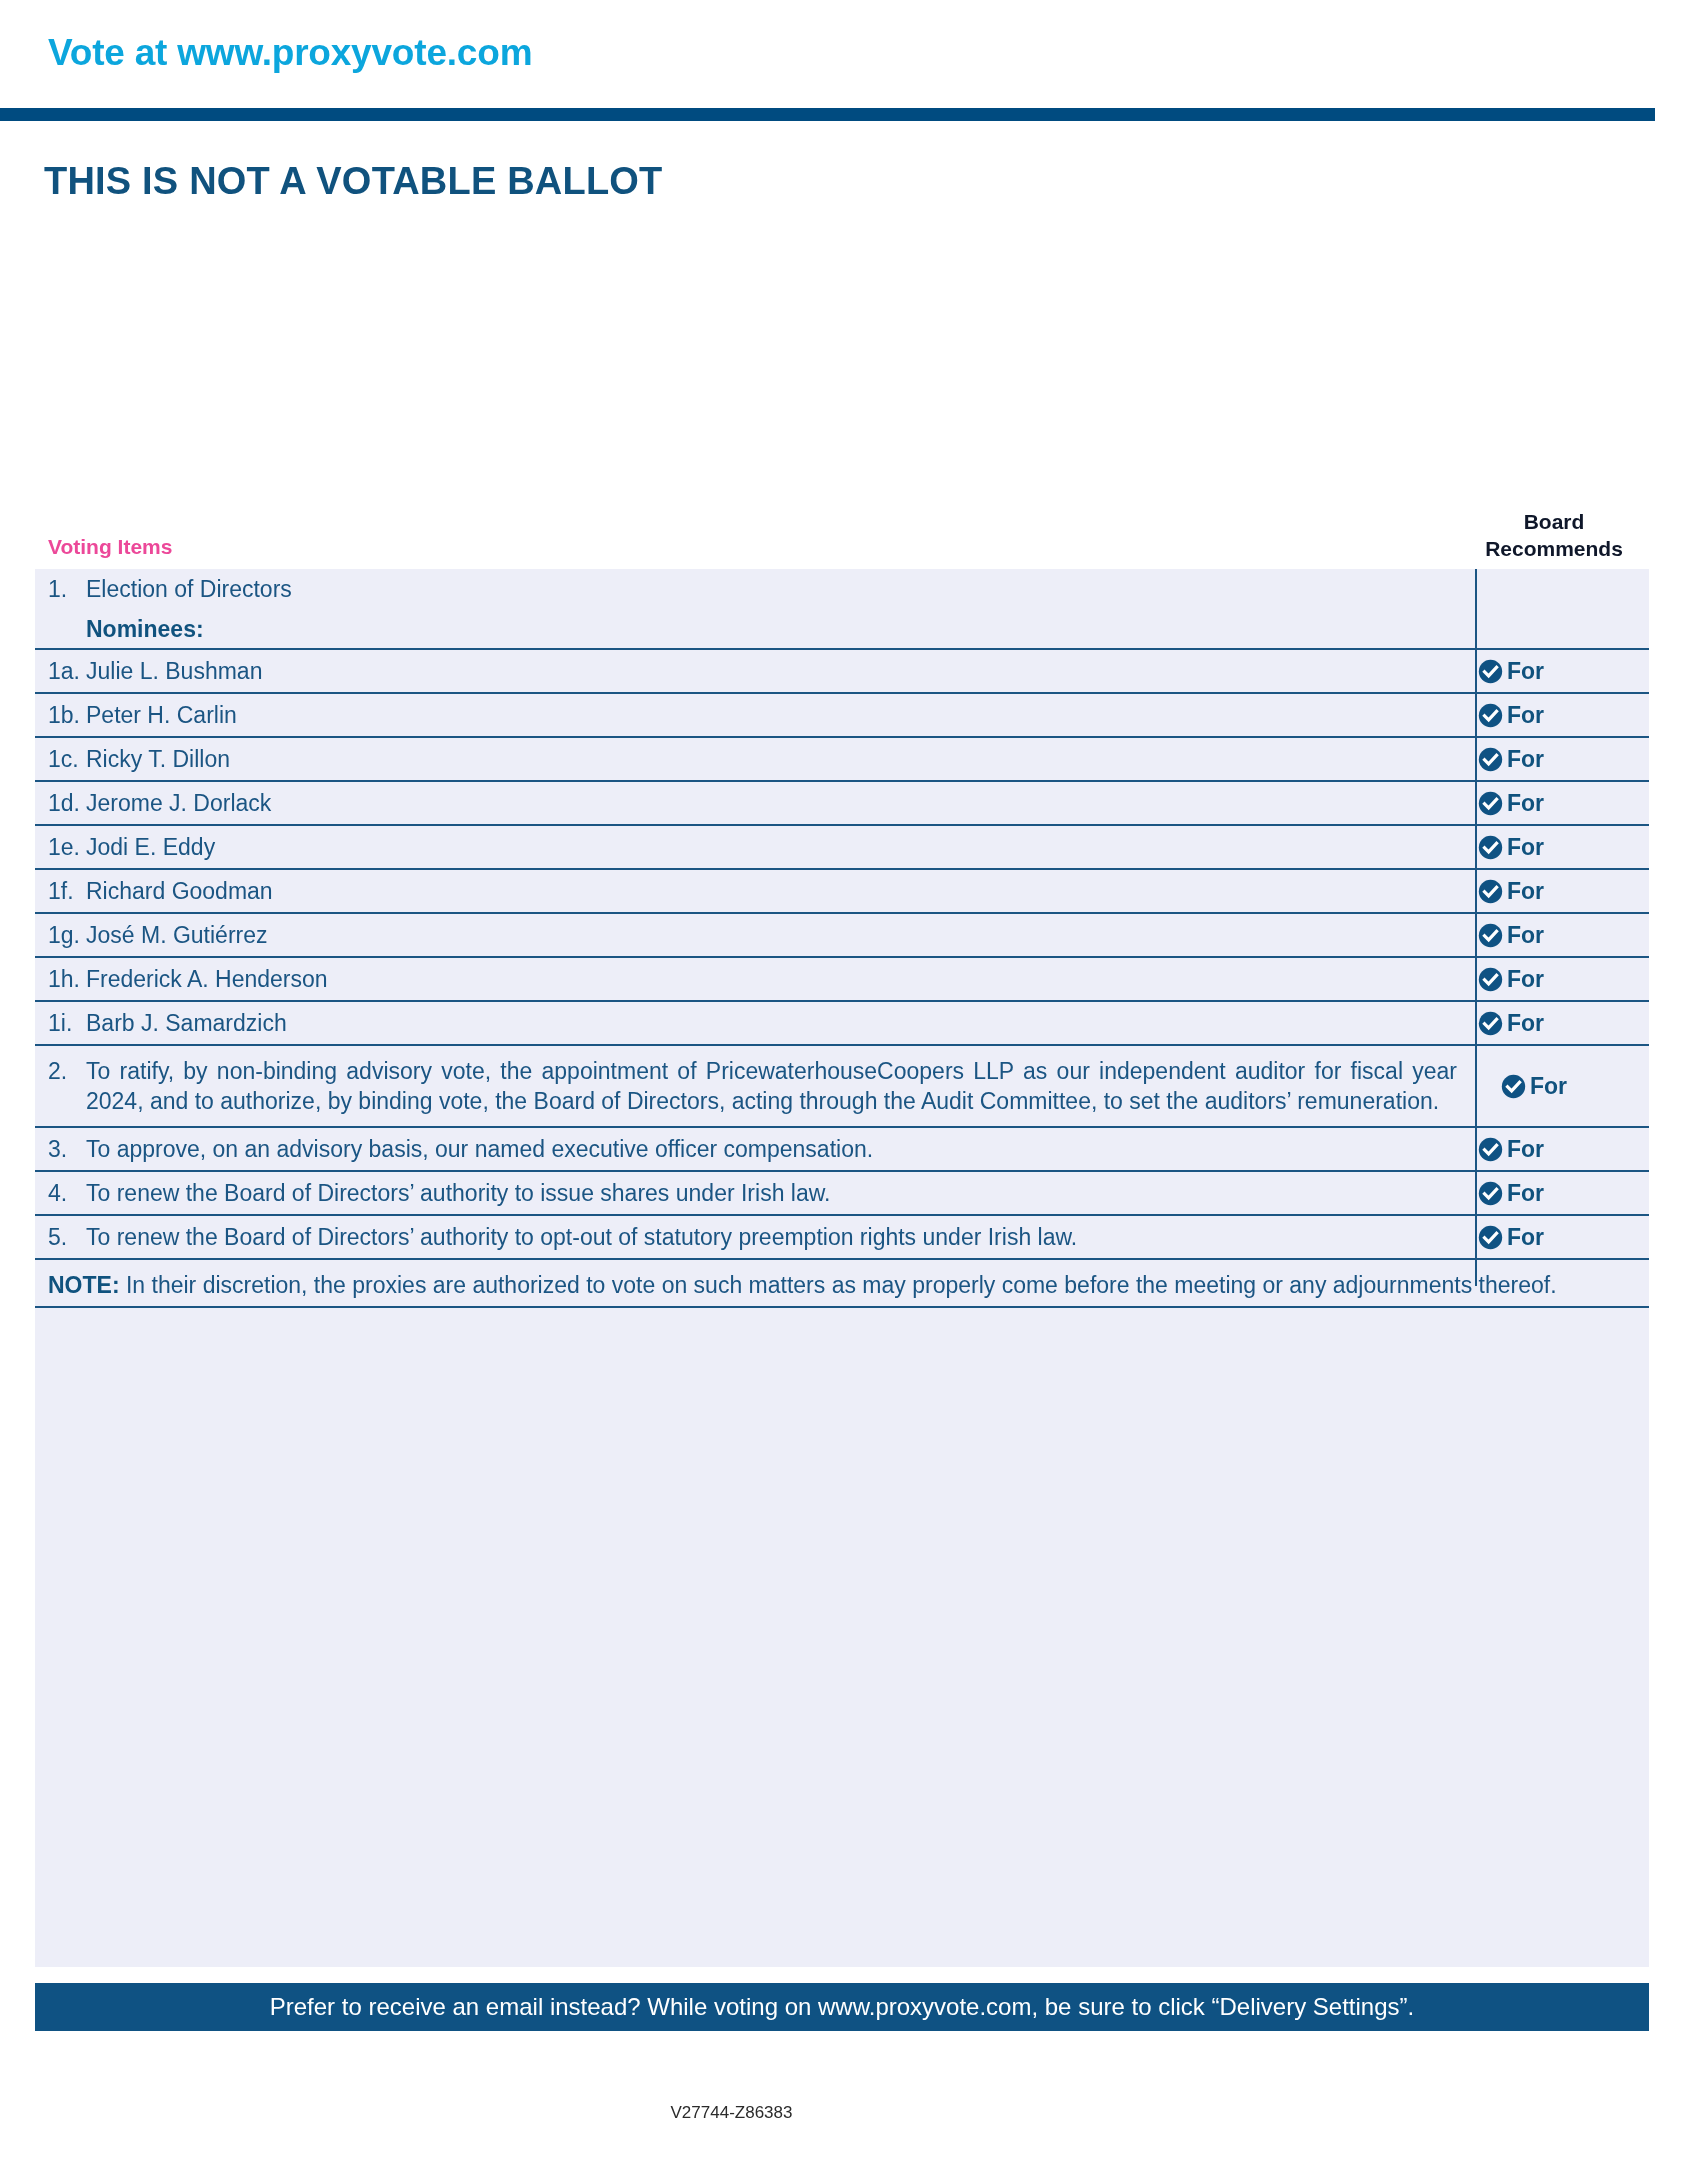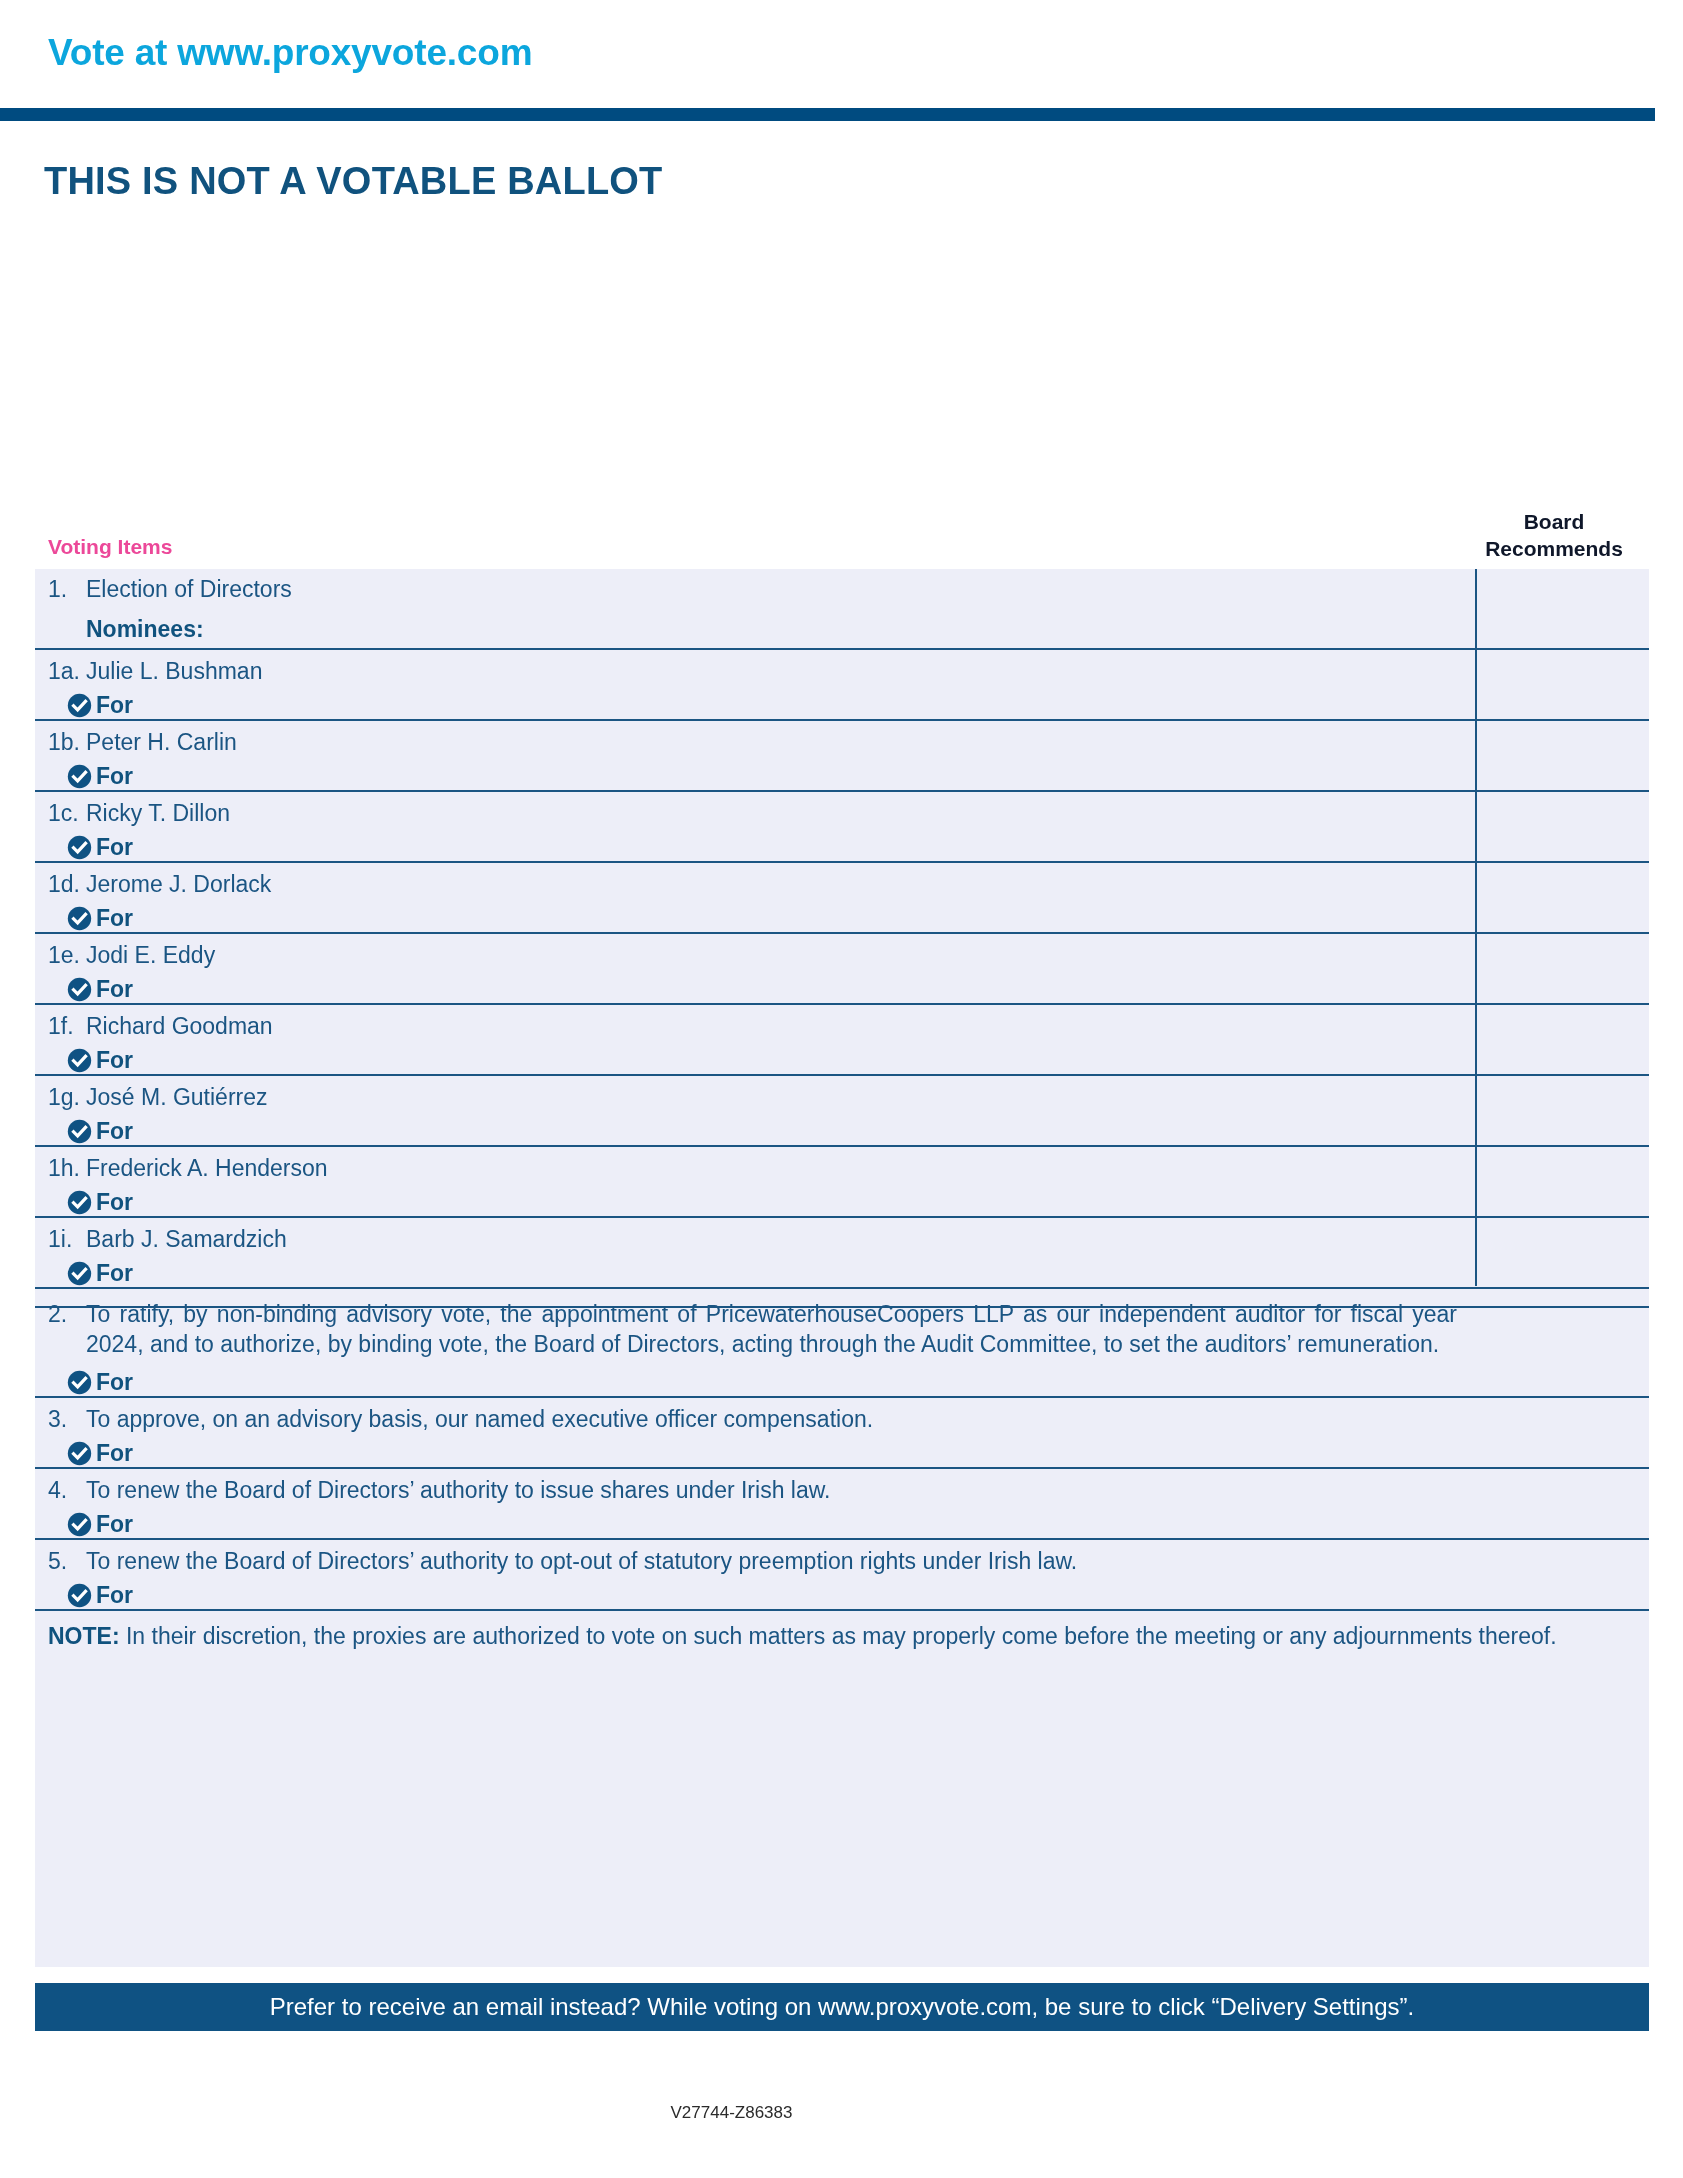--- a/index.html
+++ b/index.html
@@ -104,21 +104,20 @@
   }
 
   .row {
     position: relative;
     display: flex;
     align-items: stretch;
     box-sizing: border-box;
   }
   .row + .row {
     border-top: 2px solid #1B5583;
-    flex-direction: column;
   }
   .cell-text {
     box-sizing: border-box;
     width: 1440px;
     padding: 6px 0 6px 0;
     display: flex;
     align-items: center;
   }
   .num {
     display: inline-block;
@@ -137,20 +136,21 @@
   }
   .label.bold { font-weight: bold; color:#10527E; }
 
   .cell-rec {
     box-sizing: border-box;
     width: 208px;
     display: flex;
     align-items: center;
     justify-content: flex-start;
     padding-left: 32px;
+    margin-left: 12px;
   }
   .rec {
     display: inline-flex;
     align-items: center;
     gap: 4px;
     white-space: nowrap;
   }
   .rec .check {
     display: inline-block;
     width: 25px;

